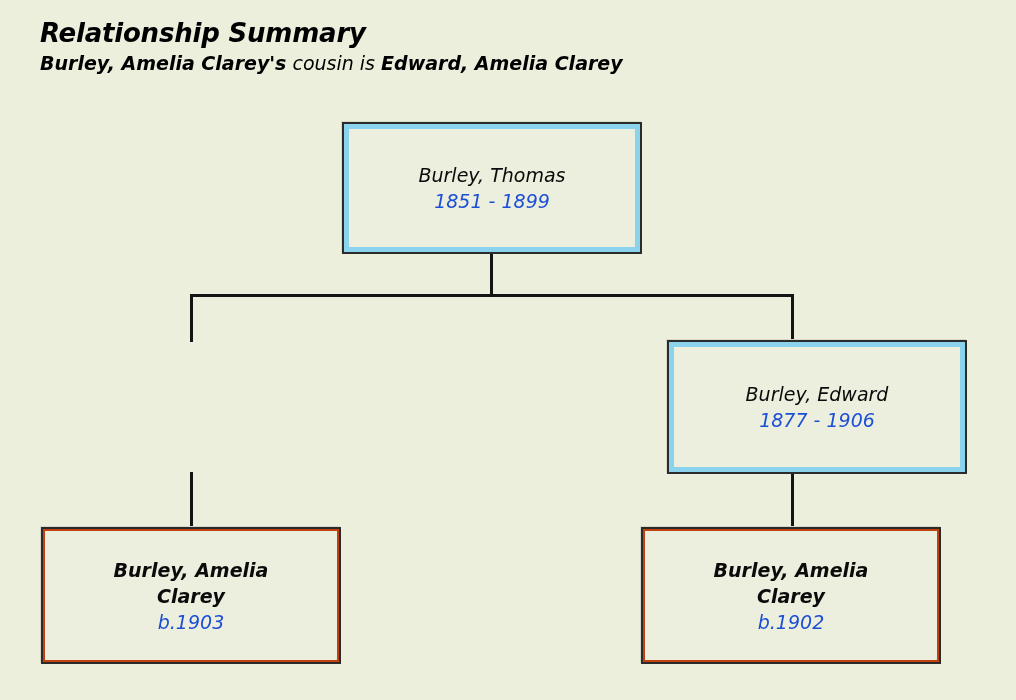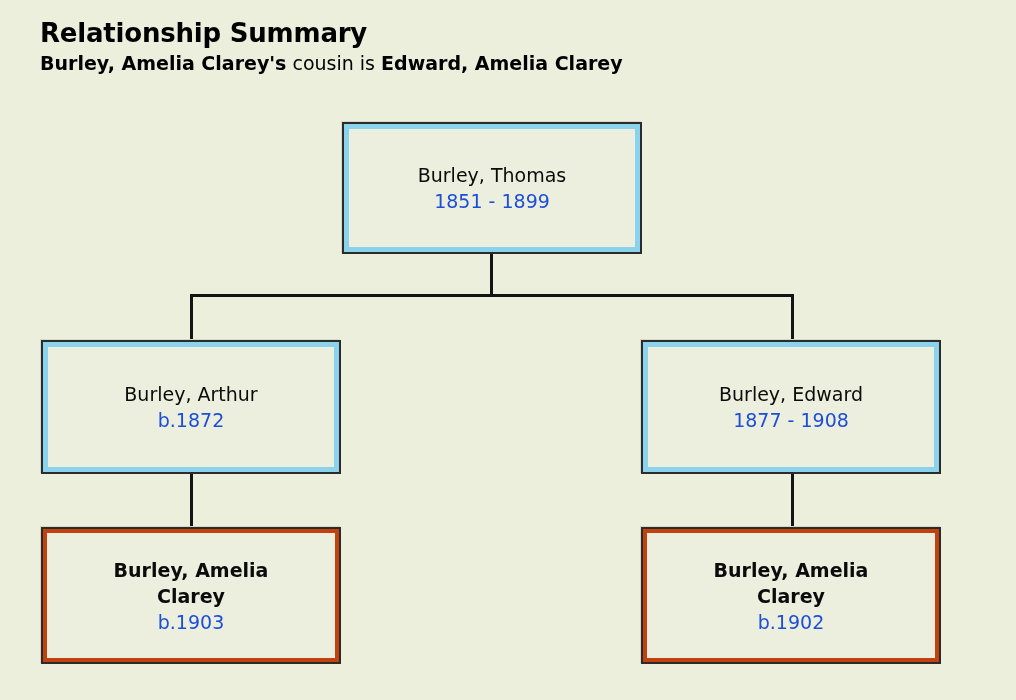--- a/index.html
+++ b/index.html
@@ -12,20 +12,21 @@
     height: 700px;
     background: #edefdd;
     font-family: "DejaVu Sans", "Liberation Sans", sans-serif;
     overflow: hidden;
   }
 
   #stage {
     position: relative;
     width: 1016px;
     height: 540px;
+    font-style: italic;
   }
 
   
   #header {
     position: absolute;
     left: 40px;
     top: 18px;
     width: 940px;
   }
   .title {
@@ -77,21 +78,21 @@
     flex-direction: column;
     align-items: center;
     justify-content: center;
     background: #ecefdd;
     padding: 0 10px;
   }
   .node.blue .inner {
     border: 5px solid #8bd3ec;
   }
   .node.pink .inner {
-    border: 4px solid #c2410c;
+    border: 2px solid #c2410c;
   }
 
   .node-name {
     font-size: 19px;
     color: #0b0b0b;
     line-height: 26px;
     text-align: center;
   }
   .node-dates {
     font-size: 19px;
@@ -99,21 +100,21 @@
     line-height: 26px;
     text-align: center;
   }
   .node.pink .node-name {
     font-weight: bold;
   }
 
   
   #node-thomas { left: 342px; top: 122px;  width: 300px; height: 132px; }
   #node-arthur { left: 41px;  top: 340px;  width: 300px; height: 134px; }
-  #node-edward { left: 641px; top: 340px;  width: 300px; height: 134px; }
+  #node-edward { left: 667px; top: 340px;  width: 300px; height: 134px; }
   #node-amelia-left  { left: 41px;  top: 527px; width: 300px; height: 137px; }
   #node-amelia-right { left: 641px; top: 527px; width: 300px; height: 137px; }
 
   
   #conn-root-down   { left: 490px; top: 254px; height: 42px; }
   #conn-sibling-bar { left: 190px; top: 294px; width: 604px; }
   #conn-to-arthur   { left: 190px; top: 294px; height: 48px; }
   #conn-to-edward   { left: 791px; top: 294px; height: 48px; }
   #conn-arthur-down { left: 190px; top: 472px; height: 57px; }
   #conn-edward-down { left: 791px; top: 472px; height: 57px; }
@@ -137,31 +138,25 @@
   <div class="line v" id="conn-arthur-down"></div>
   <div class="line v" id="conn-edward-down"></div>
 
   <div class="node blue" id="node-thomas">
     <div class="inner">
       <div class="node-name">Burley, Thomas</div>
       <div class="node-dates">1851 - 1899</div>
     </div>
   </div>
 
-  <div class="node blue" id="node-arthur">
-    <div class="inner">
-      <div class="node-name">Burley, Arthur</div>
-      <div class="node-dates">b.1872</div>
-    </div>
-  </div>
 
   <div class="node blue" id="node-edward">
     <div class="inner">
       <div class="node-name">Burley, Edward</div>
-      <div class="node-dates">1877 - 1908</div>
+      <div class="node-dates">1877 - 1906</div>
     </div>
   </div>
 
   <div class="node pink" id="node-amelia-left">
     <div class="inner">
       <div class="node-name">Burley, Amelia</div>
       <div class="node-name">Clarey</div>
       <div class="node-dates">b.1903</div>
     </div>
   </div>

